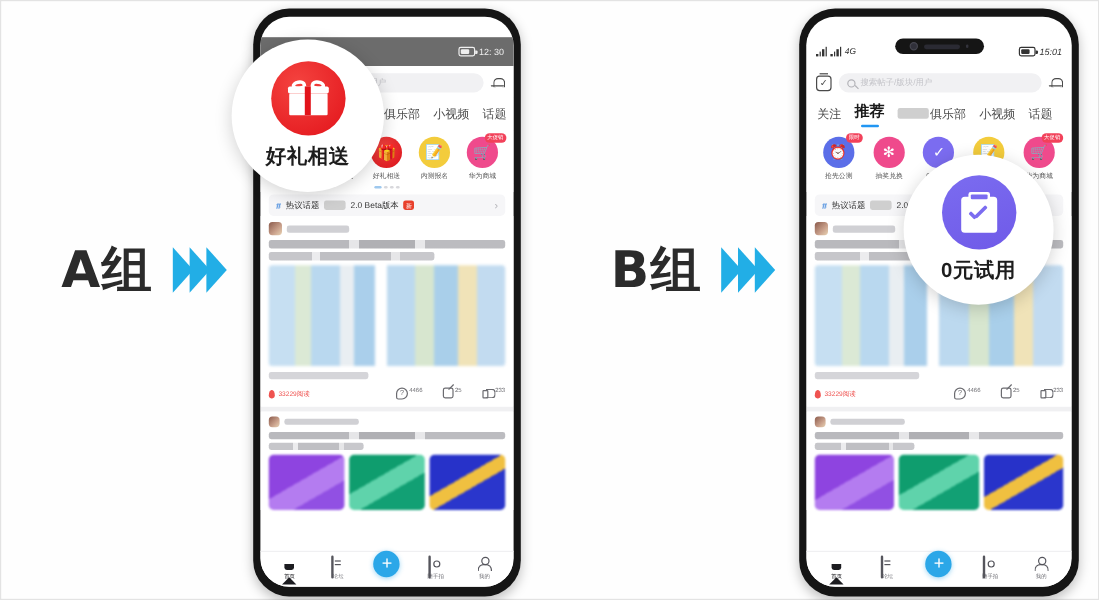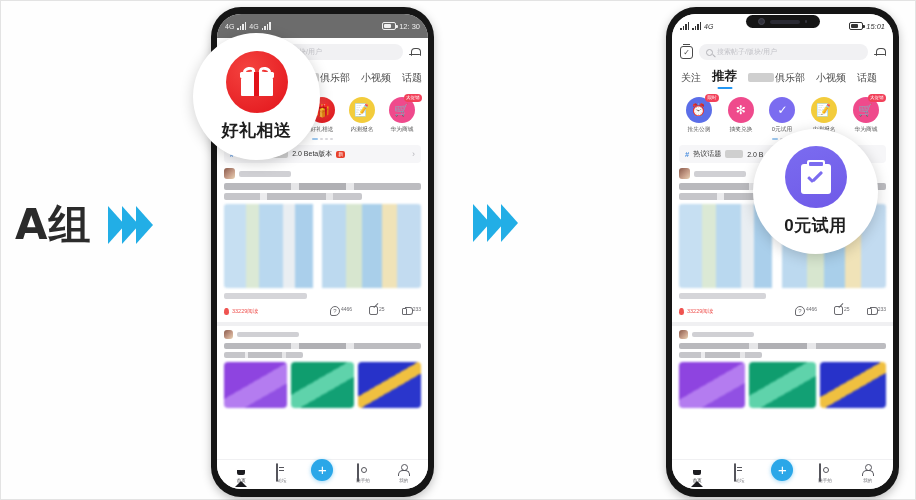--- a/index.html
+++ b/index.html
@@ -18,20 +18,21 @@
     background: #fefefe;
     border: 1px solid #e3e3e3;
   }
 
   
   .group-label {
     position: absolute;
     display: flex;
     align-items: center;
     gap: 16px;
+    margin-left: 36px;
   }
   .group-label .txt {
     font-size: 42px;
     font-weight: 700;
     color: #2b2b2b;
     letter-spacing: 1px;
     line-height: 1;
     font-family: "DejaVu Sans", "Liberation Sans", sans-serif;
   }
   .chevrons { display: flex; align-items: center; gap: 1px; }
@@ -68,20 +69,21 @@
 
   
   .statusbar {
     height: 16px;
     display: flex;
     align-items: center;
     justify-content: space-between;
     padding: 12px 8px;
     font-size: 8px;
     position: relative;
+    margin-top: 17px;
   }
   .statusbar.dark { background: #6c6c6c; color: #efefef; }
   .statusbar.light { background: #ffffff; color: #333; font-style: italic; }
   .sb-left { display: flex; align-items: center; gap: 3px; font-size: 7px; }
   .sb-right { display: flex; align-items: center; gap: 3px; font-size: 7.5px; }
   .bars { display: inline-flex; align-items: flex-end; gap: 1px; height: 8px; }
   .bars i { width: 1.5px; background: currentColor; display: block; }
   .bars i:nth-child(1){height:2px}.bars i:nth-child(2){height:4px}
   .bars i:nth-child(3){height:6px}.bars i:nth-child(4){height:8px}
   .batt {
@@ -313,20 +315,21 @@
   <div class="group-label" id="labelA">
     <span class="txt">A组</span>
     <span class="chevrons">
       <span class="chev"></span>
         <span class="chev"></span>
         <span class="chev"></span>
     </span>
   </div>
 
   <div class="group-label" id="labelB">
+    <span class="txt">B组</span>
     <span class="chevrons">
       <span class="chev"></span>
         <span class="chev"></span>
         <span class="chev"></span>
     </span>
   </div>
 
   <div class="phone" id="phoneA">
     <div class="screen">
 

